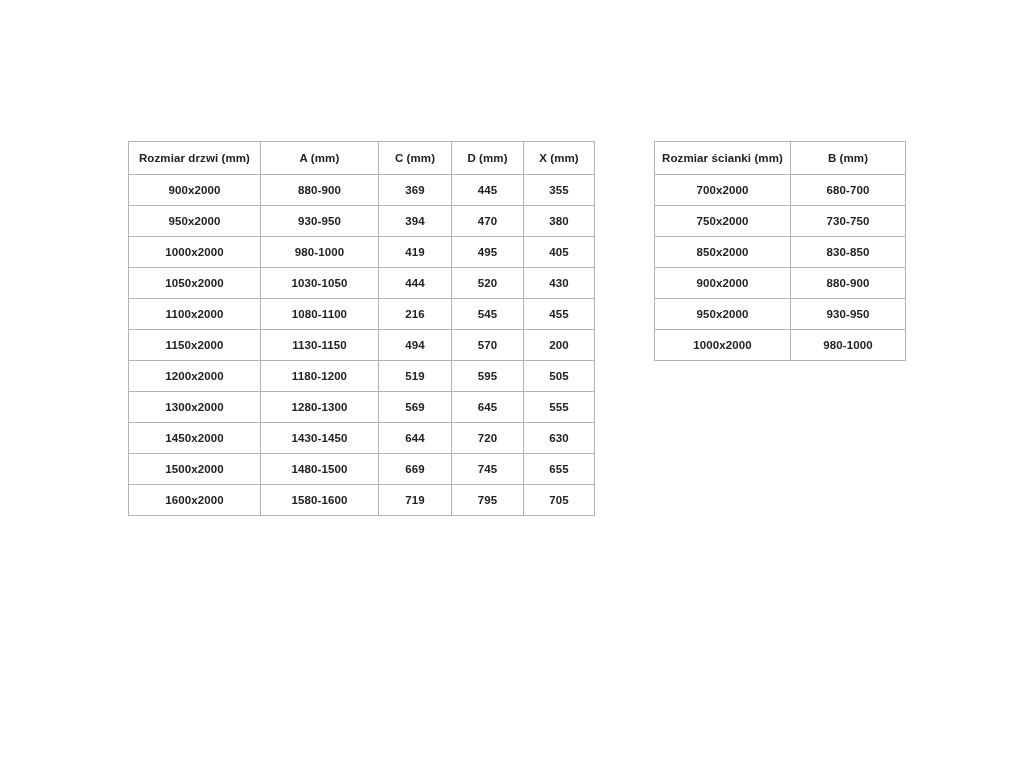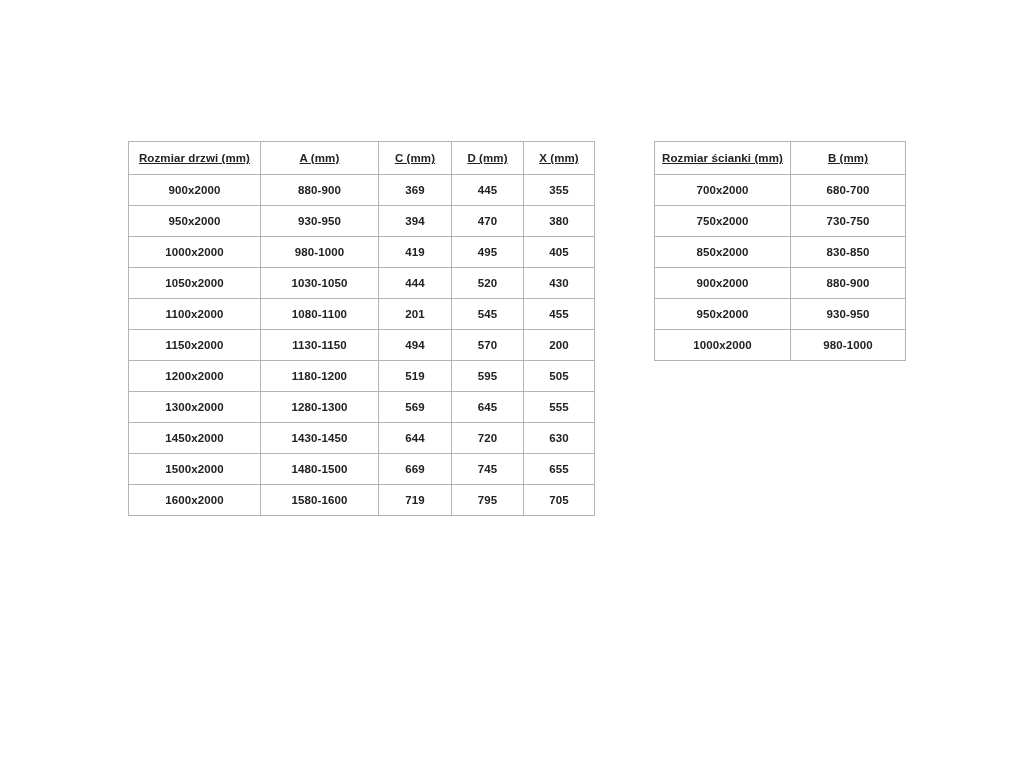--- a/index.html
+++ b/index.html
@@ -39,21 +39,20 @@
     text-align: center;
     vertical-align: middle;
     padding: 0;
     height: 30px;
     color: #222222;
     letter-spacing: 0.1px;
   }
   table.spec thead th {
     height: 32px;
     font-size: 11.5px;
-    text-decoration: underline;
   }
   
   .doors-table col.c0 { width: 132px; }
   .doors-table col.c1 { width: 118px; }
   .doors-table col.c2 { width: 73px; }
   .doors-table col.c3 { width: 72px; }
   .doors-table col.c4 { width: 71px; }
   
   .wall-table col.w0 { width: 136px; }
   .wall-table col.w1 { width: 115px; }
@@ -106,21 +105,21 @@
         <tr>
           <td>1050x2000</td>
           <td>1030-1050</td>
           <td>444</td>
           <td>520</td>
           <td>430</td>
         </tr>
         <tr>
           <td>1100x2000</td>
           <td>1080-1100</td>
-          <td>201</td>
+          <td>216</td>
           <td>545</td>
           <td>455</td>
         </tr>
         <tr>
           <td>1150x2000</td>
           <td>1130-1150</td>
           <td>494</td>
           <td>570</td>
           <td>200</td>
         </tr>

